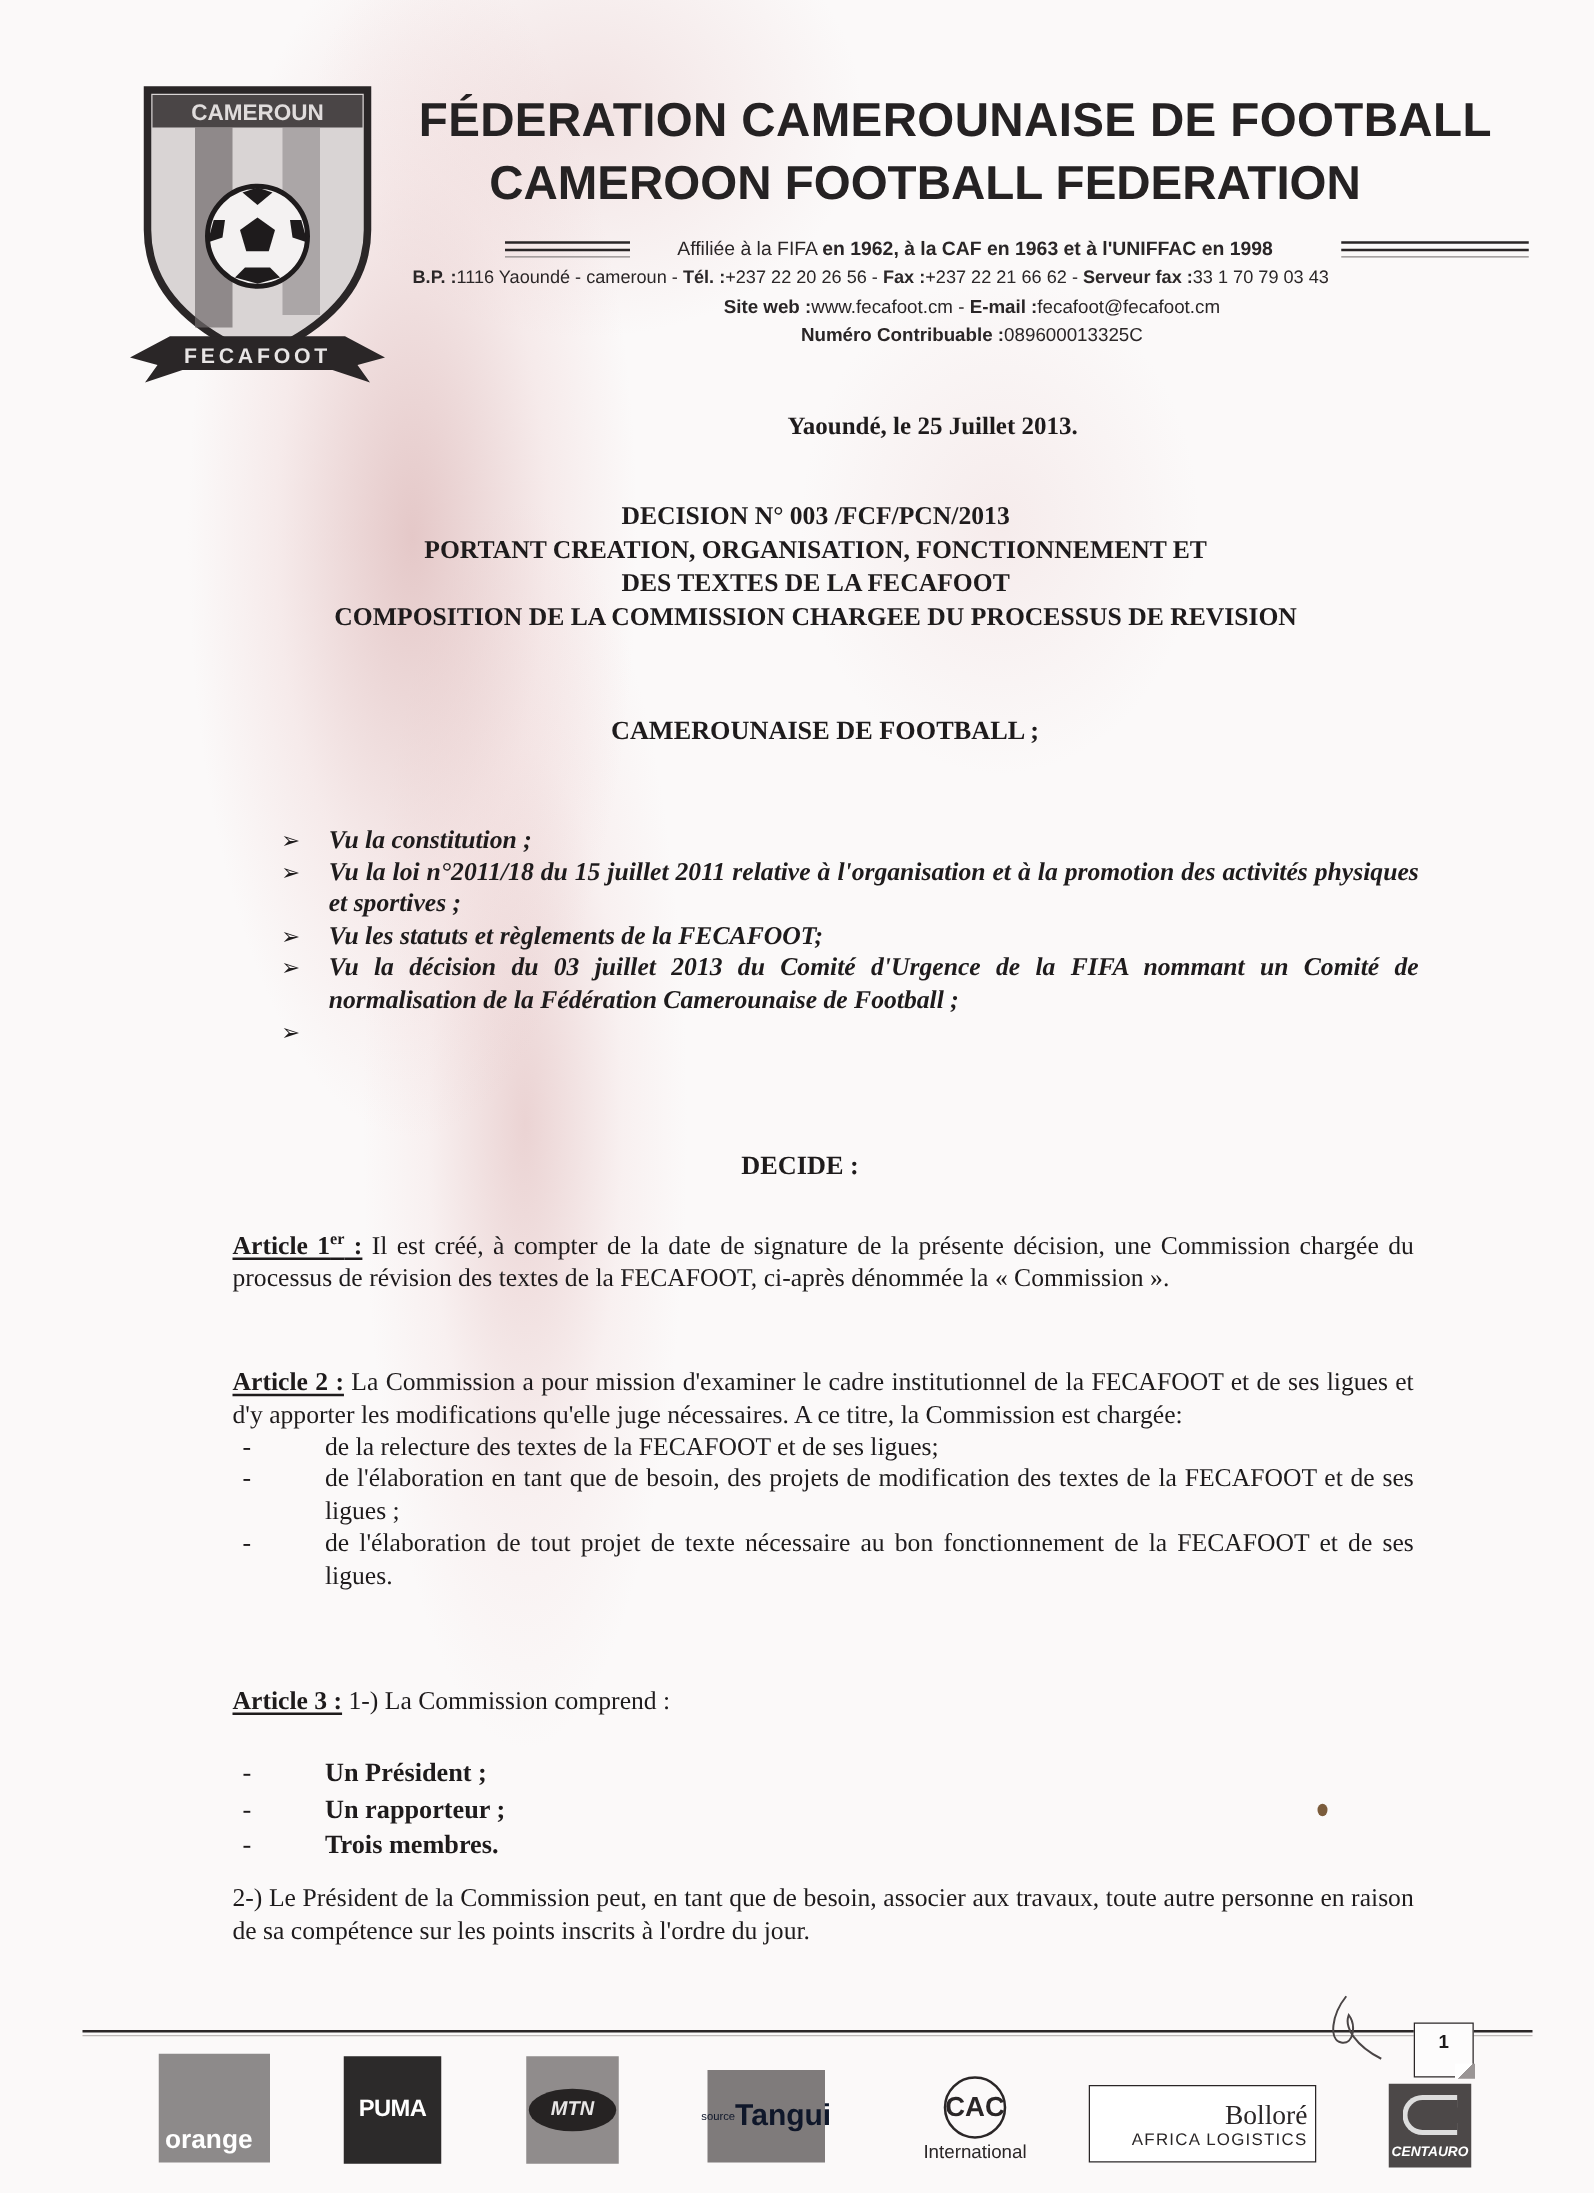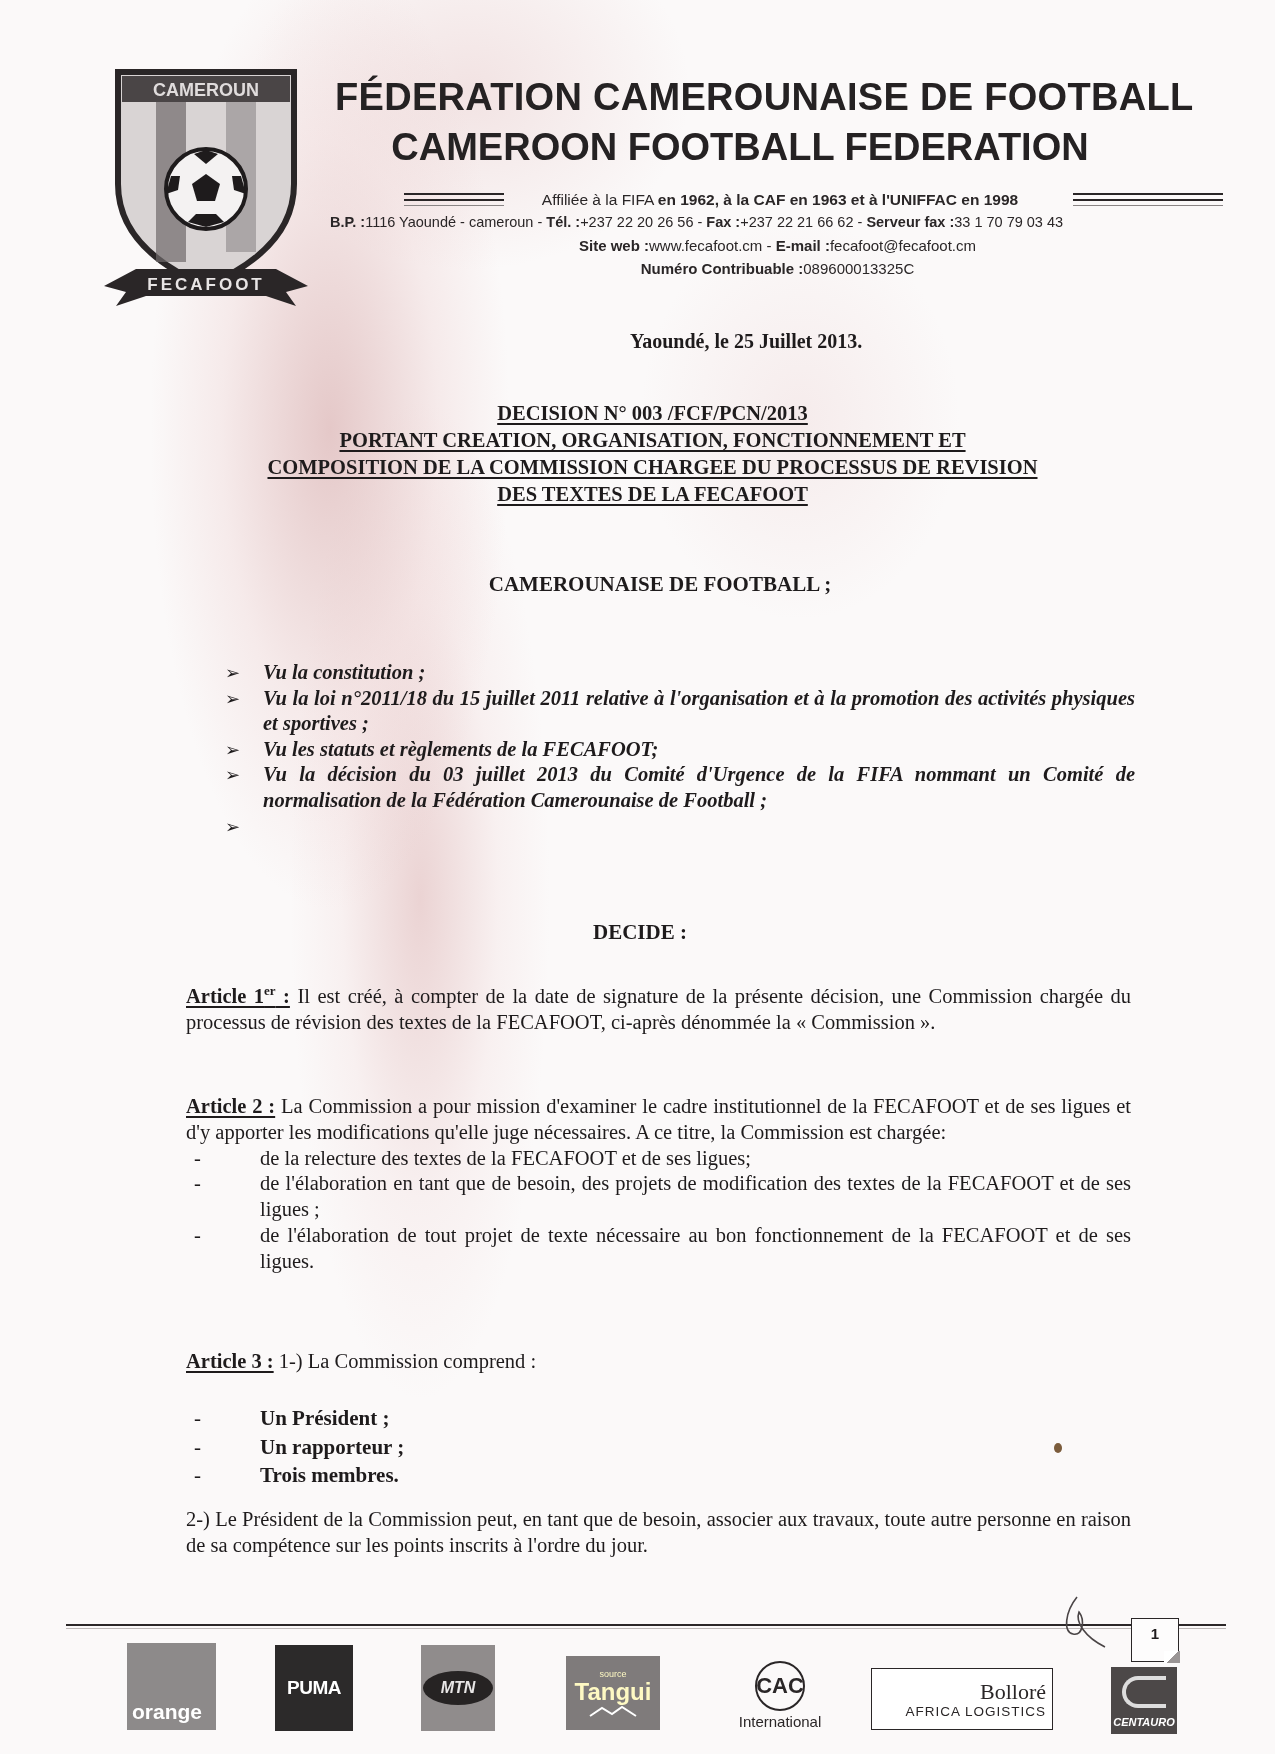--- a/index.html
+++ b/index.html
@@ -35,21 +35,21 @@
       font-size: 14.5px; color: #2a2627; white-space: nowrap; }
     .web { left: 330px; top: 237px; width: 895px; text-align: center; font-family: "Liberation Sans", sans-serif;
       font-size: 15px; color: #2a2627; white-space: nowrap; }
     .nc { left: 330px; top: 260px; width: 895px; text-align: center; font-family: "Liberation Sans", sans-serif;
       font-size: 15px; color: #2a2627; white-space: nowrap; }
     b.l { font-weight: bold; }
 
     .date { left: 630px; top: 330px; font-size: 20px; font-weight: bold; white-space: nowrap; }
 
     .title-block { left: 170px; top: 400px; width: 965px; text-align: center; font-size: 20.5px; font-weight: bold; line-height: 27px; }
-    .title-block div { text-decoration: underline; text-underline-offset: 3px; text-decoration-thickness: 2px; white-space: nowrap; }
+    .title-block div { text-underline-offset: 3px; text-decoration-thickness: 2px; white-space: nowrap; }
 
     .president { left: 190px; top: 570px; width: 940px; text-align: center; font-size: 21px; font-weight: bold; line-height: 28px; }
 
     .vu-list { left: 225px; top: 660px; width: 910px; font-size: 20.5px; font-style: italic; font-weight: bold; line-height: 25.6px; }
     .vu-item { position: relative; padding-left: 38px; text-align: justify; text-align-last: left; }
     .vu-item .arrow { position: absolute; left: 0; top: 0; font-style: normal; font-weight: normal; font-family: "DejaVu Sans", sans-serif; font-size: 18px; }
 
     .decide { left: 540px; top: 920px; width: 200px; text-align: center; font-size: 21px; font-weight: bold; }
 
     .body { font-size: 20.5px; line-height: 25.8px; text-align: justify; }
@@ -68,21 +68,21 @@
 
     
     .footer-rule { left: 66px; top: 1624px; width: 1160px; height: 2px; background: #2b2728; }
     .footer-rule2 { left: 66px; top: 1628px; width: 1160px; height: 1px; background: #bdb8b8; }
     .logo { position: absolute; display: flex; align-items: center; justify-content: center; font-family: "Liberation Sans", sans-serif; }
     .logo-orange { left: 127px; top: 1643px; width: 89px; height: 87px; background: #8d8a8a; align-items: flex-end; justify-content: flex-start; }
     .logo-orange span { color: #fff; font-weight: bold; font-size: 21px; margin: 0 0 6px 5px; }
     .logo-puma { left: 275px; top: 1645px; width: 78px; height: 86px; background: #2c2a2a; color: #fff; font-weight: bold; font-size: 19px; letter-spacing: -0.5px; }
     .logo-mtn { left: 421px; top: 1645px; width: 74px; height: 86px; background: #908c8c; }
     .logo-mtn .ellipse { width: 70px; height: 34px; border-radius: 50%; background: #262323; color: #e8e6e6; font-style: italic; font-weight: bold; font-size: 16px; display: flex; align-items: center; justify-content: center; }
-    .logo-tangui { left: 566px; top: 1656px; width: 94px; height: 74px; background: #7f7b7b; flex-direction: column; color: #fef9c3; }
+    .logo-tangui { left: 566px; top: 1656px; width: 94px; height: 74px; background: #7f7b7b; flex-direction: row; color: #0f172a; }
     .logo-tangui .src { font-size: 9px; line-height: 9px; }
     .logo-tangui .tg { font-size: 24px; font-weight: bold; line-height: 26px; }
     .logo-cac { left: 740px; top: 1655px; width: 80px; height: 80px; flex-direction: column; color: #2a2627; }
     .logo-cac .cac { font-size: 22px; font-weight: bold; border: 2px solid #2a2627; border-radius: 50%; width: 46px; height: 46px; display: flex; align-items: center; justify-content: center; }
     .logo-cac .intl { font-size: 15px; margin-top: 2px; }
     .logo-bollore { left: 871px; top: 1668px; width: 182px; height: 62px; border: 1.5px solid #2a2627; flex-direction: column; align-items: flex-end; justify-content: center; background: #fff; padding-right: 6px; box-sizing: border-box; }
     .logo-bollore .b1 { font-family: "Liberation Serif", serif; font-size: 22px; color: #2a2627; line-height: 24px; }
     .logo-bollore .b2 { font-size: 13.5px; letter-spacing: 1px; color: #2a2627; }
     .logo-centauro { left: 1111px; top: 1667px; width: 66px; height: 67px; background: #4c4848; flex-direction: column; justify-content: flex-end; }
     .logo-centauro .arc { width: 40px; height: 24px; border: 4px solid #ddd; border-right: none; border-radius: 24px 0 0 24px; margin-bottom: 8px; }
@@ -146,22 +146,22 @@
 
 <div class="abs nc">
   <b class="l">Numéro Contribuable :</b><span>089600013325C</span>
 </div>
 
 <div class="abs date">Yaoundé, le 25 Juillet 2013.</div>
 
 <div class="abs title-block">
   <div>DECISION N° 003 /FCF/PCN/2013</div>
   <div>PORTANT CREATION, ORGANISATION, FONCTIONNEMENT ET</div>
+  <div>DES TEXTES DE LA FECAFOOT</div>
   <div>COMPOSITION DE LA COMMISSION CHARGEE DU PROCESSUS DE REVISION</div>
-  <div>DES TEXTES DE LA FECAFOOT</div>
 </div>
 
 <div class="abs president">
   <div>CAMEROUNAISE DE FOOTBALL ;</div>
 </div>
 
 <div class="abs vu-list">
   <div class="vu-item"><span class="arrow">➢</span><span>Vu la constitution ;</span></div>
   <div class="vu-item"><span class="arrow">➢</span><span>Vu la loi n°2011/18 du 15 juillet 2011 relative à l'organisation et à la promotion des activités physiques et sportives ;</span></div>
   <div class="vu-item"><span class="arrow">➢</span><span>Vu les statuts et règlements de la FECAFOOT;</span></div>

